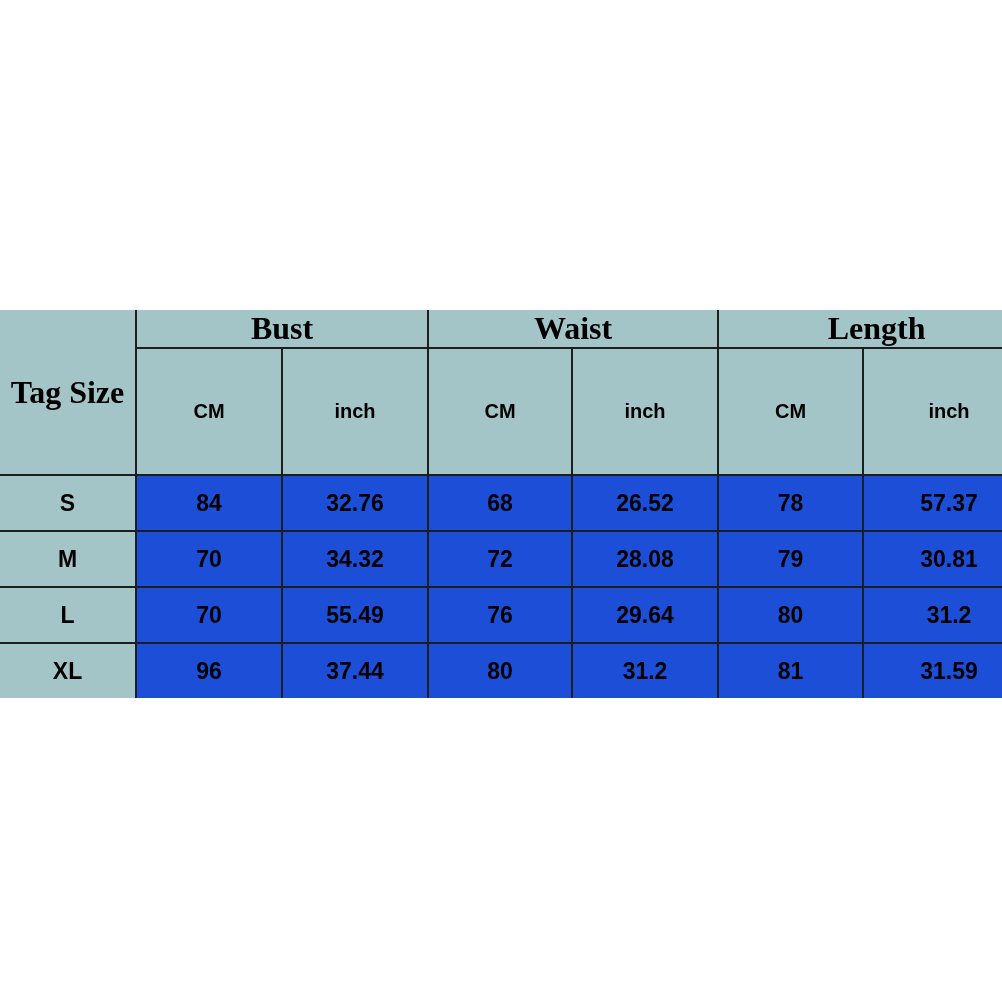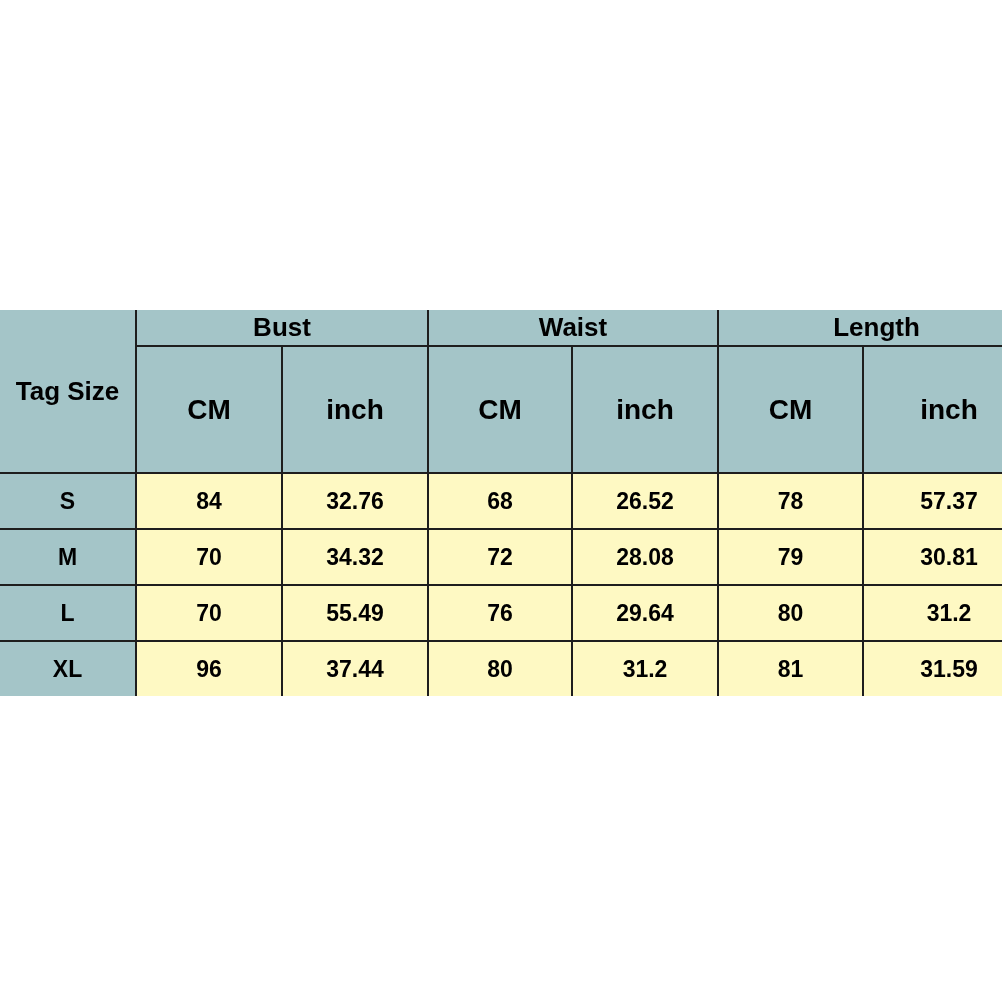--- a/index.html
+++ b/index.html
@@ -31,25 +31,25 @@
     padding: 0;
     overflow: hidden;
   }
   
   table.size-chart tr td:first-child { border-left: none; }
   table.size-chart tr td:last-child  { border-right: none; padding-left: 32px; }
   table.size-chart tr.group-row td   { border-top: none; }
   table.size-chart tr.row-xl td      { border-bottom: none; }
 
   .hdr-bg  { background: #a4c5c8; }
-  .data-bg { background: #fef9c3; }
+  .data-bg { background: #1d4ed8; }
 
-  tr.group-row td { height: 35px;  font-size: 26px; }
+  tr.group-row td { height: 35px;  font-size: 32px; font-family: Liberation Serif, serif; }
   td.corner       { font-size: 26px; }
-  tr.unit-row td  { height: 125px; font-size: 28px; }
+  tr.unit-row td  { height: 125px; font-size: 20px; }
   tr.data-row td  { height: 54px;  font-size: 23px; }
   td.size-col     { font-size: 23px; }
 </style>
 </head>
 <body>
 
 <div class="page">
   <table class="size-chart">
     <colgroup>
       <col style="width:136px">

